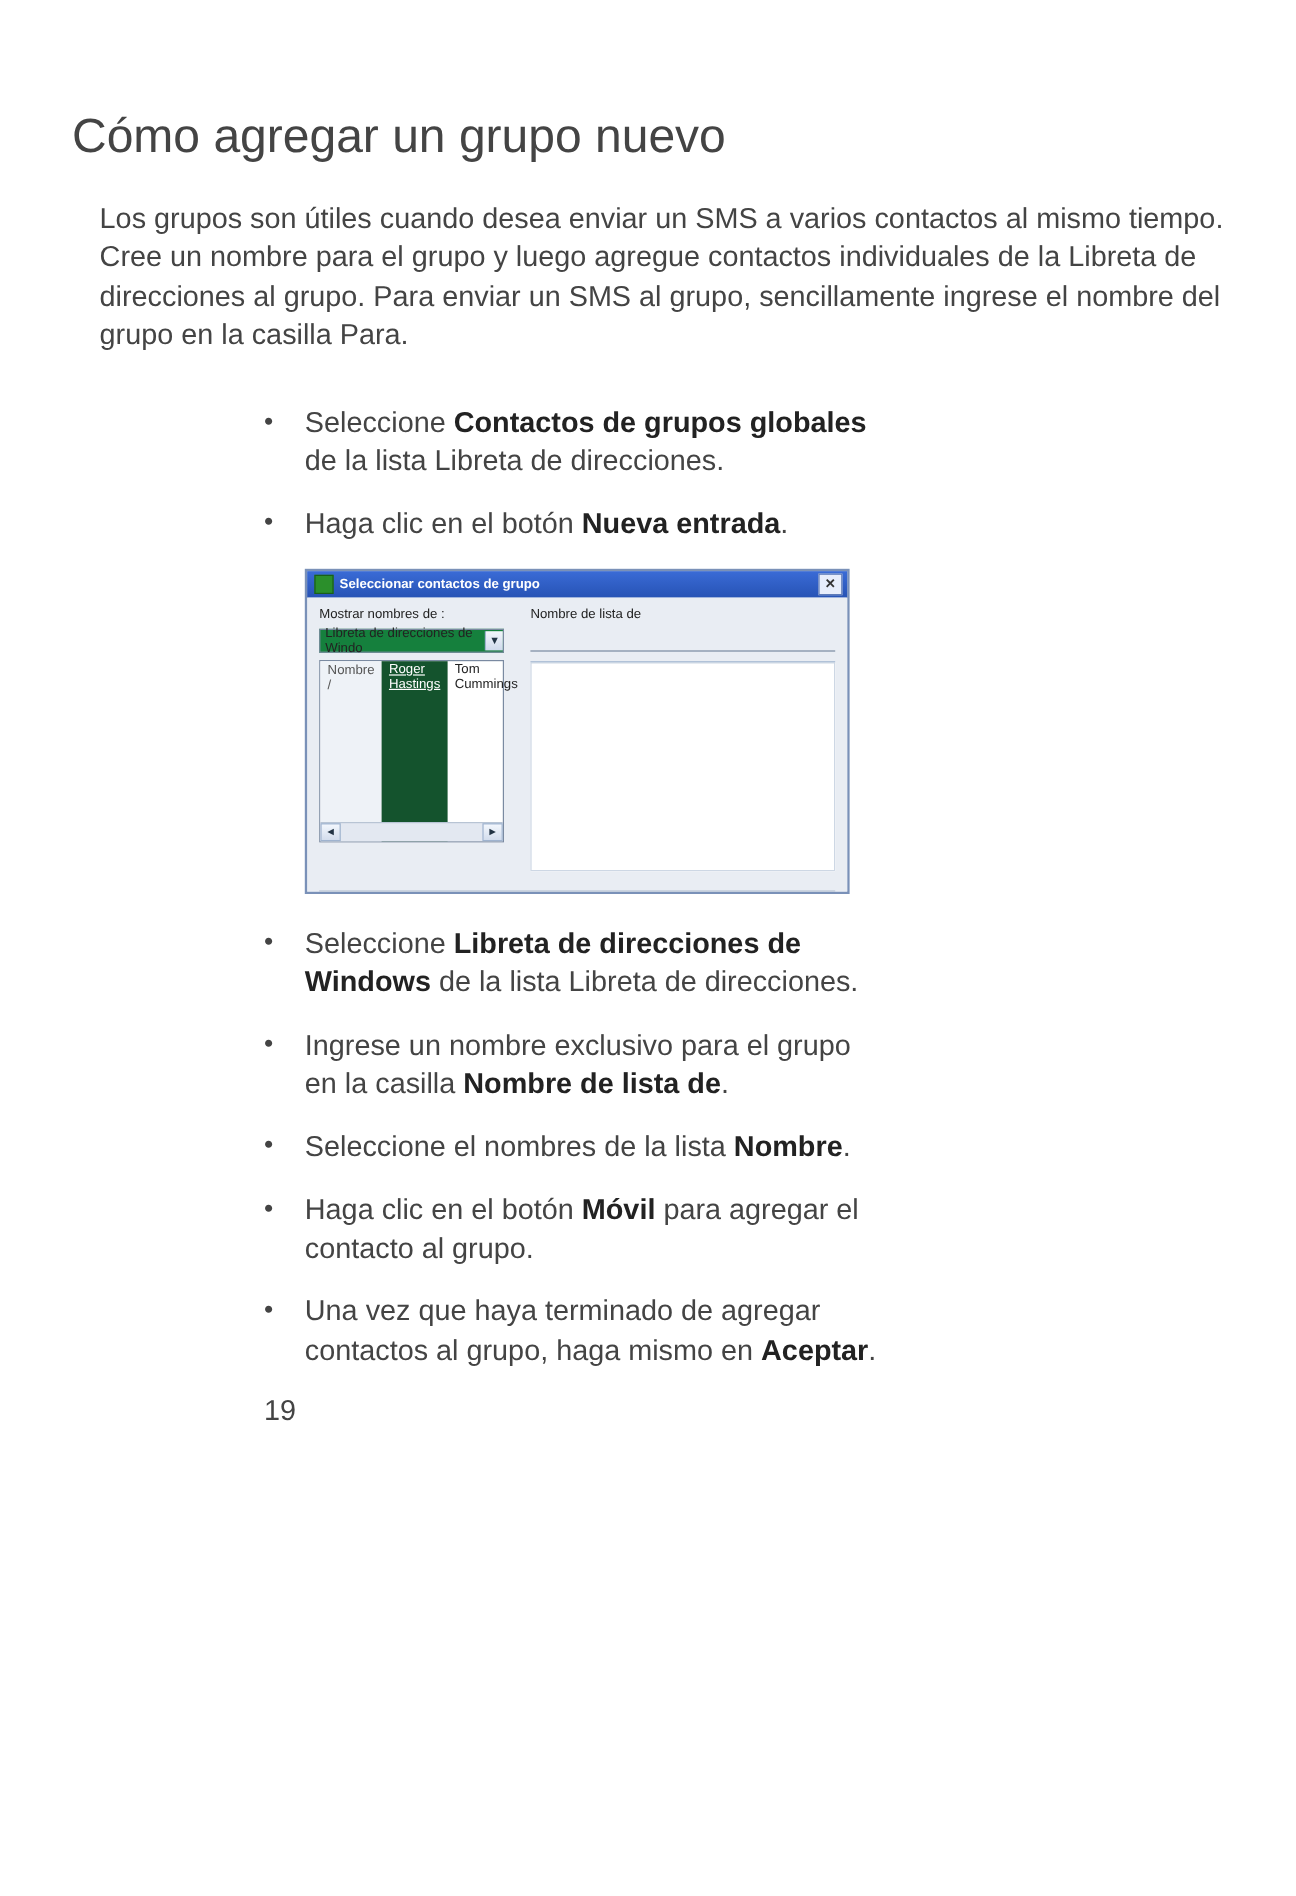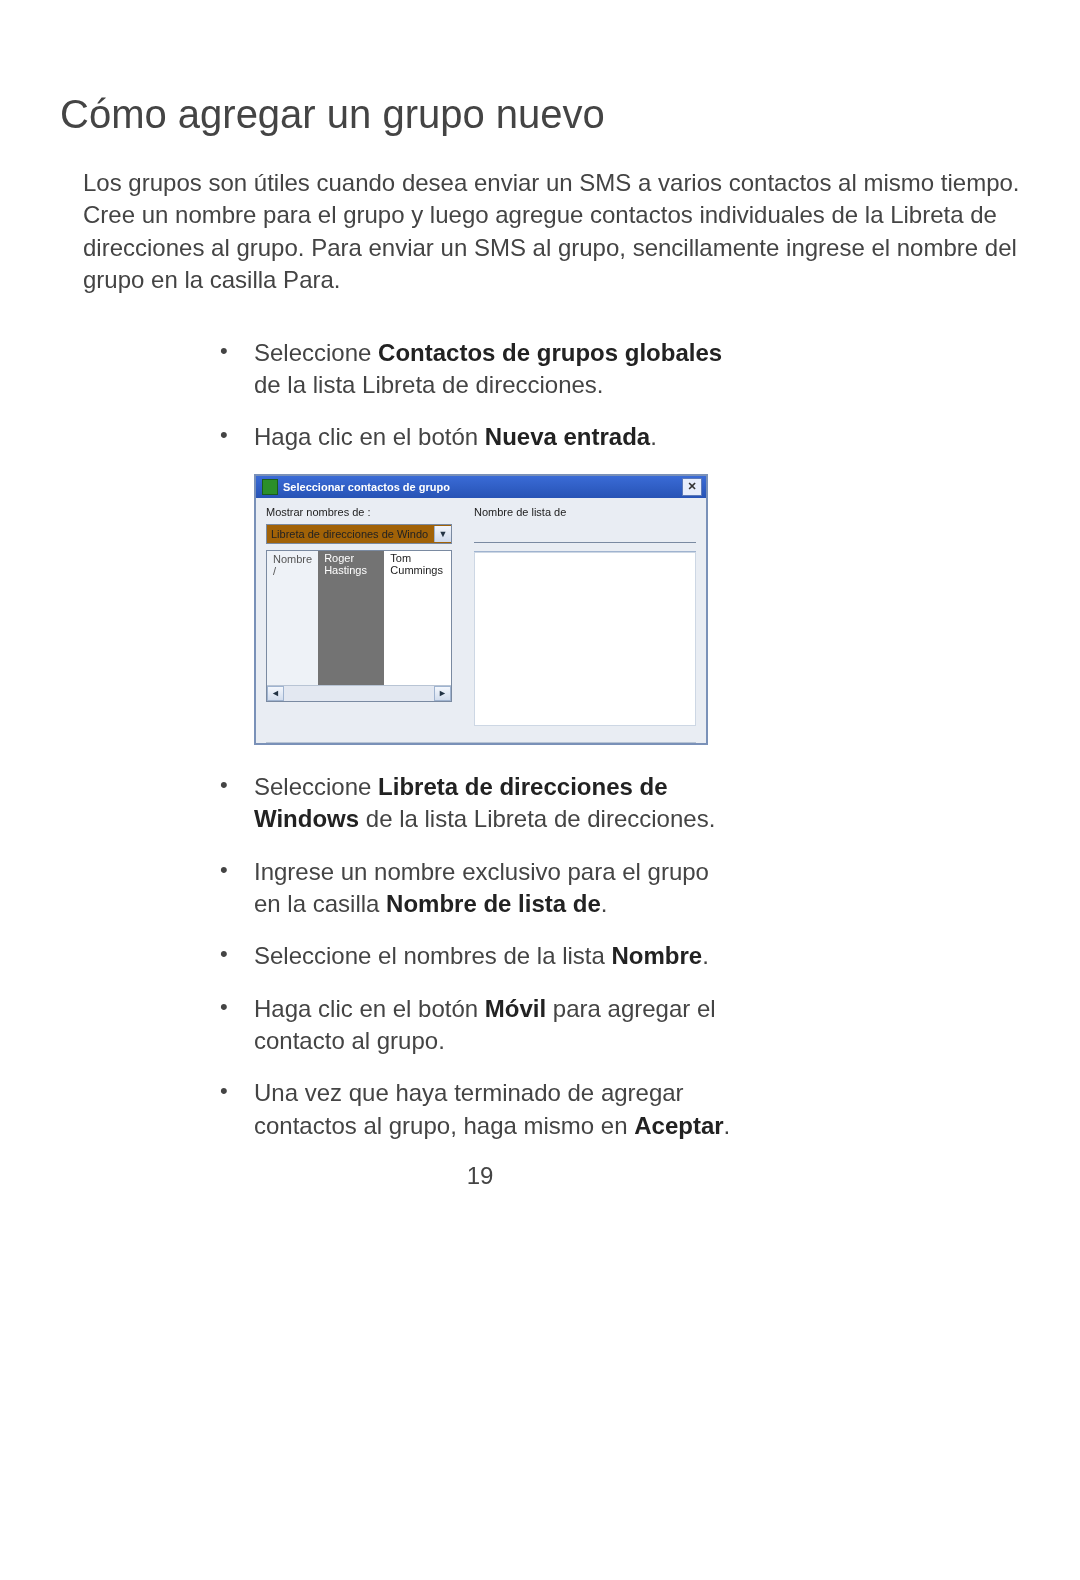--- a/index.html
+++ b/index.html
@@ -86,28 +86,28 @@
     color: #333;
     display: flex; align-items: center; justify-content: center;
     font-size: 11px; font-weight: bold;
     border: 1px solid #5d7ab8;
   }
   .dlg-body {
     background: #e9edf3;
     padding: 8px 10px 0 10px;
   }
   .dlg-row { display: flex; gap: 22px; }
-  .dlg-col-left { width: 186px; }
+  .dlg-col-left { width: 154px; }
   .dlg-col-mid { width: 52px; display:flex; align-items:center; }
   .dlg-col-right { flex: 1; }
   .dlg-label { font-size: 11px; margin-bottom: 6px; display:block; }
   .dropdown {
     height: 18px;
     border: 1px solid #7a8aa1;
-    background: #a16207;
+    background: #15803d;
     display: flex; align-items: center; justify-content: space-between;
     padding: 0 0 0 4px;
     font-size: 11px;
     margin-bottom: 6px;
   }
   .dropdown .arrow {
     width: 16px; height: 16px;
     background: linear-gradient(#f2f5fb,#cfdaec);
     border-left: 1px solid #9fb3cf;
     display:flex;align-items:center;justify-content:center;
@@ -125,22 +125,23 @@
     border-bottom: 1px solid #c5cfdb;
     padding: 2px 6px;
     font-size: 11px;
     color: #555;
   }
   .name-row {
     padding: 1px 6px;
     font-size: 11px;
   }
   .name-row.selected {
-    background: #737373;
+    background: #14532d;
     color: #fff;
+    text-decoration: underline;
   }
   .hscroll {
     position: absolute;
     left:0; right:0; bottom:0;
     height: 15px;
     background: #e3e8f1;
     border-top: 1px solid #b8c4d4;
     display:flex; justify-content:space-between;
   }
   .hscroll span {
@@ -278,17 +279,17 @@
       </div>
     </div>
 
     <div class="bullet-item">
       <div class="bullet-dot">•</div>
       <div class="bullet-text">
         <span>Una vez que haya terminado de agregar contactos al grupo, haga mismo en </span><b>Aceptar</b><span>.</span>
       </div>
     </div>
 
-    <div style="text-align:center; font-size:24px; font-weight:300; color:#444; margin-top:6px;">19</div>
+    <div style="text-align:left; font-size:24px; font-weight:300; color:#444; margin-top:6px;">19</div>
 
   </div>
 
 </div>
 
 </body></html>

